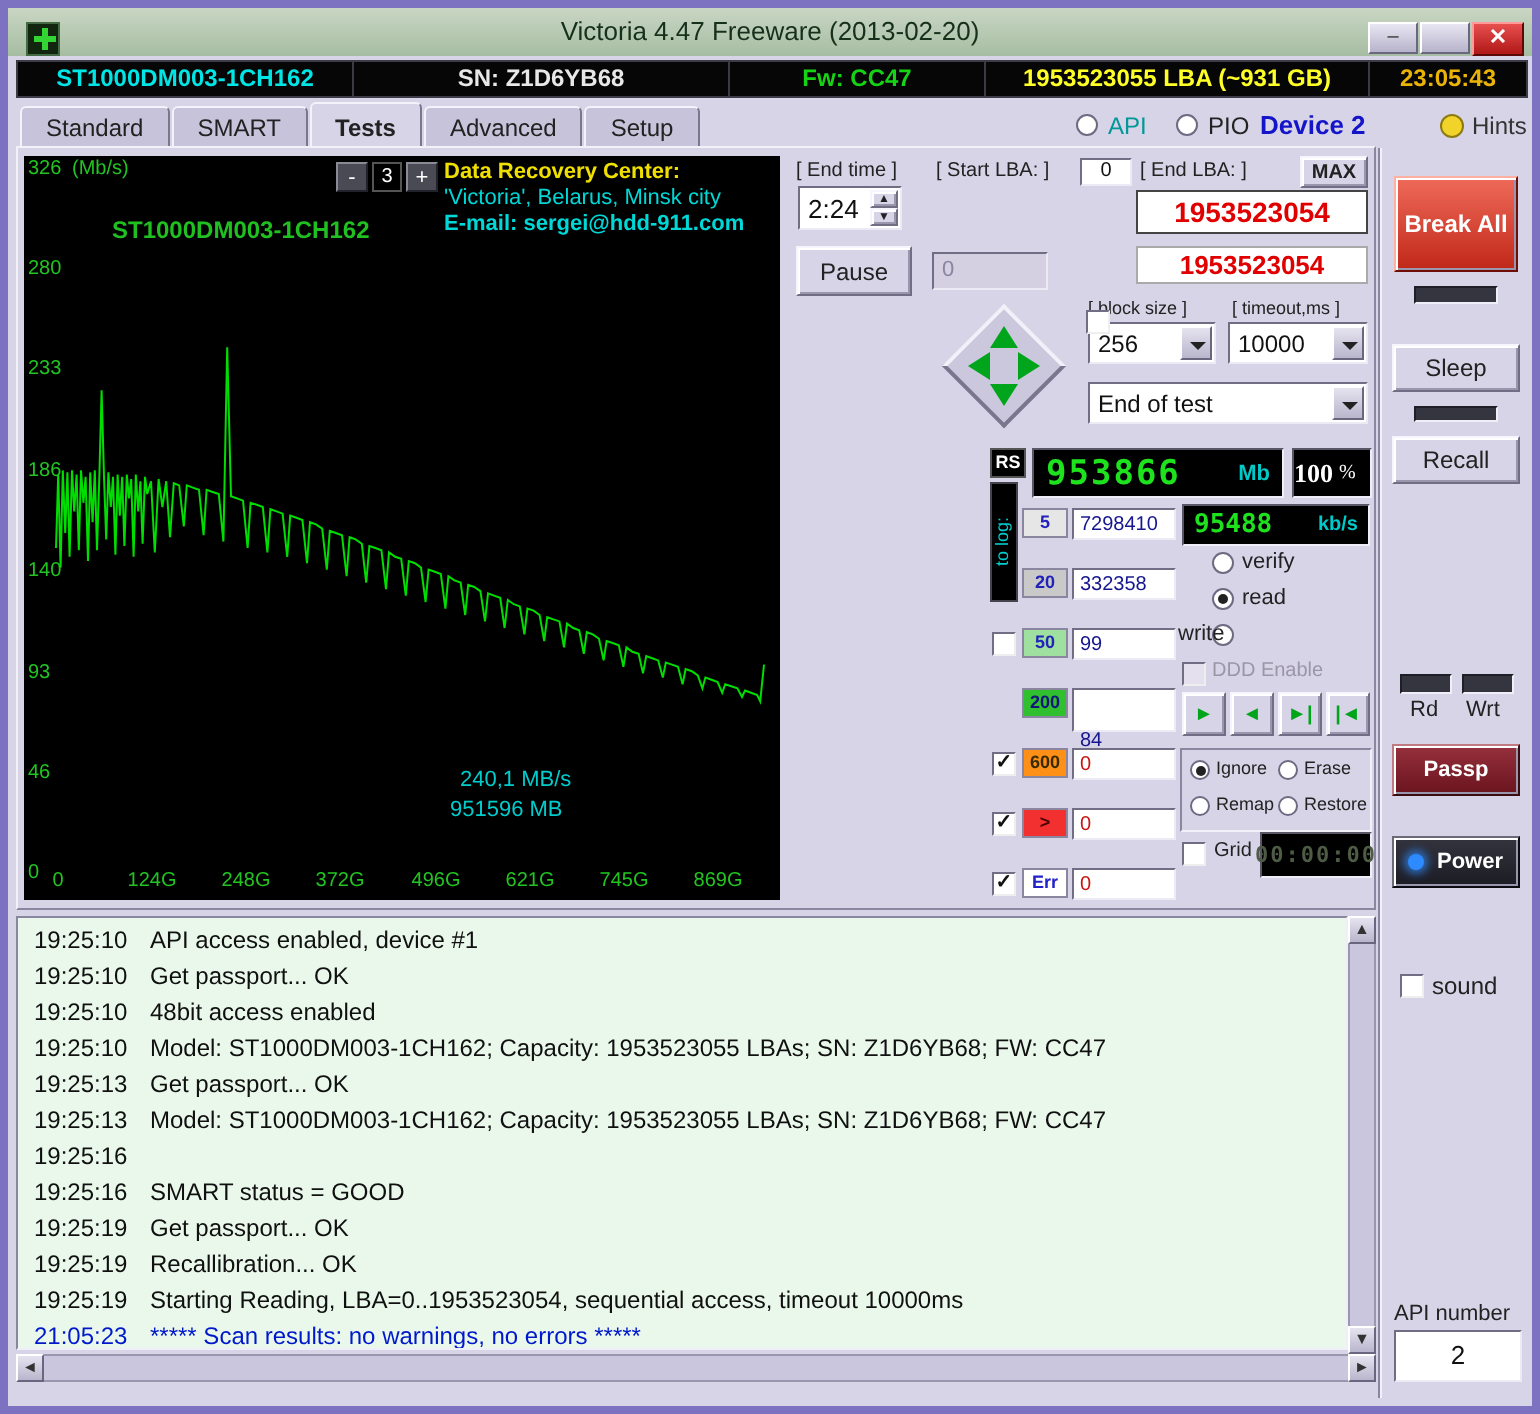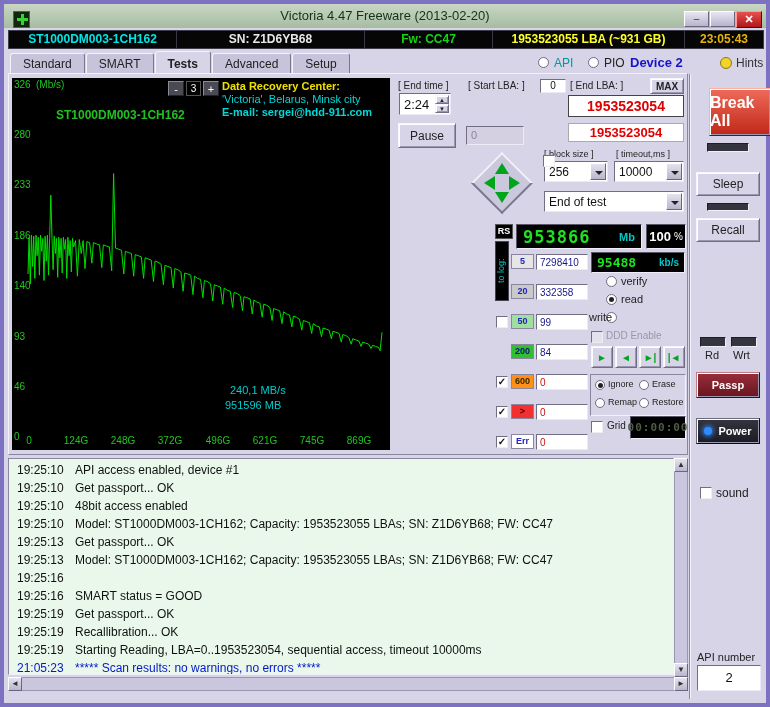--- a/index.html
+++ b/index.html
@@ -40,21 +40,21 @@
 .tri.up{left:31px;top:13px;border-left:7px solid transparent;border-right:7px solid transparent;border-bottom:11px solid #00a51c;}
 .tri.down{left:31px;top:42px;border-left:7px solid transparent;border-right:7px solid transparent;border-top:11px solid #00a51c;}
 .tri.left{left:20px;top:26px;border-top:7px solid transparent;border-bottom:7px solid transparent;border-right:11px solid #00a51c;}
 .tri.right{left:45px;top:26px;border-top:7px solid transparent;border-bottom:7px solid transparent;border-left:11px solid #00a51c;}
 .vstrip{position:absolute;left:495px;top:241px;width:14px;height:60px;background:#000;border:1px solid #44444e;color:#00cccc;font-size:9px;writing-mode:vertical-rl;transform:rotate(180deg);text-align:center;}
 .logarea{position:absolute;left:8px;top:458px;width:666px;height:217px;background:#eaf8eb;border:1px solid;border-color:#8a86a0 #f0eef8 #f0eef8 #8a86a0;overflow:hidden;font-size:12px;color:#101010;padding-top:2px;}
 .logline{display:flex;height:18px;line-height:18px;white-space:nowrap;}
 .logtime{width:66px;padding-left:8px;flex:none;}
 .sbar{position:absolute;background:#cac6dd;border:1px solid #9a96b0;}
 .sbtn{position:absolute;width:14px;height:14px;background:linear-gradient(180deg,#e6e3f0,#b9b5cc);border:1px solid;border-color:#fff #6a6680 #6a6680 #fff;font-size:8px;line-height:12px;text-align:center;color:#333;}
-.breakall{background:linear-gradient(180deg,#ef6a5a,#c02818);border:1px solid;border-color:#ffb0a0 #6e0e06 #6e0e06 #ffb0a0;color:#fff;font-weight:bold;font-size:16px;margin-left:12px;}
+.breakall{background:linear-gradient(180deg,#ef6a5a,#c02818);border:1px solid;border-color:#ffb0a0 #6e0e06 #6e0e06 #ffb0a0;color:#fff;font-weight:bold;font-size:12px;}
 .passp{background:linear-gradient(180deg,#96303c,#6a141e);border:1px solid;border-color:#c07a82 #3a0c10 #3a0c10 #c07a82;color:#fff;font-weight:bold;font-size:11px;}
 .powerbtn{background:linear-gradient(180deg,#34343e,#1c1c24);border:1px solid;border-color:#6a6a78 #0a0a10 #0a0a10 #6a6a78;color:#fff;font-weight:bold;font-size:11px;gap:6px;}
 .pled{width:8px;height:8px;border-radius:50%;background:#2e8bff;box-shadow:0 0 4px 2px rgba(46,139,255,.7);}
 .divider{position:absolute;left:689px;top:74px;width:2px;height:625px;border-left:1px solid #8a86a0;border-right:1px solid #f2f0f8;}
 .sidepanel{position:absolute;left:691px;top:74px;width:73px;height:625px;background:#d8d4e7;}
 </style>
 </head>
 <body>
 
 <div class="app">
@@ -164,21 +164,21 @@
     <span class="dd-arrow"></span>
   </div>
 
   <div class="abs" style="left:495px;top:224px;width:18px;height:15px;background:#000;border:1px solid #555;color:#fff;font-size:9px;font-weight:bold;text-align:center;line-height:13px;">RS</div>
   <div class="vstrip">to log:</div>
 
   <div class="lcd abs" style="left:516px;top:224px;width:126px;height:25px;justify-content:space-between;padding:0 6px;">
     <span class="mono" style="color:#1ee21e;font-size:17px;font-weight:bold;letter-spacing:1px;">953866</span>
     <span style="color:#00c9c9;font-size:11px;font-weight:bold;">Mb</span>
   </div>
-  <div class="lcd abs" style="left:646px;top:224px;width:40px;height:25px;justify-content:center;gap:3px;">
+  <div class="lcd abs" style="left:646px;top:224px;width:40px;height:25px;gap:3px;font-family:Liberation Serif, serif;">
     <span style="color:#fff;font-size:13px;font-weight:bold;">100</span>
     <span style="color:#fff;font-size:10px;">%</span>
   </div>
   <div class="lcd abs" style="left:591px;top:252px;width:94px;height:21px;justify-content:space-between;padding:0 5px;">
     <span class="mono" style="color:#1ee21e;font-size:13px;font-weight:bold;">95488</span>
     <span style="color:#00c9c9;font-size:10px;font-weight:bold;">kb/s</span>
   </div>
 
   <div class="cb abs" style="left:591px;top:331px;background:#e4e0ee;"></div>
   <span class="abs" style="left:606px;top:330px;font-size:10px;color:#9a96a8;">DDD Enable</span>
@@ -281,21 +281,21 @@
 
   <div class="abs" id="dyn" style="left:0;top:0;width:770px;height:707px;">
       <div class="abs" style="left: 511px; top: 254px; width: 23px; height: 15px; background: rgb(230, 230, 230); border: 1px solid rgb(138, 134, 160); font-size: 9px; font-weight: bold; color: rgb(34, 34, 187); text-align: center; line-height: 13px;">5</div>
       <div class="abs inbox" style="left: 536px; top: 254px; width: 52px; height: 16px; font-size: 10px; color: rgb(22, 22, 142); padding: 2px 0px 0px 3px;">7298410</div>
       <div class="abs" style="left: 511px; top: 284px; width: 23px; height: 15px; background: rgb(201, 201, 201); border: 1px solid rgb(138, 134, 160); font-size: 9px; font-weight: bold; color: rgb(34, 34, 187); text-align: center; line-height: 13px;">20</div>
       <div class="abs inbox" style="left: 536px; top: 284px; width: 52px; height: 16px; font-size: 10px; color: rgb(22, 22, 142); padding: 2px 0px 0px 3px;">332358</div>
       <div class="abs cb" style="left: 496px; top: 316px;"></div>
       <div class="abs" style="left: 511px; top: 314px; width: 23px; height: 15px; background: rgb(159, 223, 159); border: 1px solid rgb(138, 134, 160); font-size: 9px; font-weight: bold; color: rgb(34, 34, 187); text-align: center; line-height: 13px;">50</div>
       <div class="abs inbox" style="left: 536px; top: 314px; width: 52px; height: 16px; font-size: 10px; color: rgb(22, 22, 142); padding: 2px 0px 0px 3px;">99</div>
       <div class="abs" style="left: 511px; top: 344px; width: 23px; height: 15px; background: rgb(47, 191, 47); border: 1px solid rgb(138, 134, 160); font-size: 9px; font-weight: bold; color: rgb(20, 20, 122); text-align: center; line-height: 13px;">200</div>
-      <div class="abs inbox" style="left: 536px; top: 344px; width: 52px; height: 16px; font-size: 10px; color: rgb(22, 22, 142); padding: 2px 0px 0px 3px;">84</div>
+      <div class="abs inbox" style="left: 536px; top: 344px; width: 52px; height: 16px; font-size: 10px; color: rgb(22, 22, 142); padding: 20px 0px 0px 3px;">84</div>
       <div class="abs cb" style="left: 496px; top: 376px;">✓</div>
       <div class="abs" style="left: 511px; top: 374px; width: 23px; height: 15px; background: rgb(255, 144, 23); border: 1px solid rgb(138, 134, 160); font-size: 9px; font-weight: bold; color: rgb(58, 42, 0); text-align: center; line-height: 13px;">600</div>
       <div class="abs inbox" style="left: 536px; top: 374px; width: 52px; height: 16px; font-size: 10px; color: rgb(204, 17, 17); padding: 2px 0px 0px 3px;">0</div>
       <div class="abs cb" style="left: 496px; top: 406px;">✓</div>
       <div class="abs" style="left: 511px; top: 404px; width: 23px; height: 15px; background: rgb(242, 48, 48); border: 1px solid rgb(138, 134, 160); font-size: 9px; font-weight: bold; color: rgb(74, 0, 0); text-align: center; line-height: 13px;">&gt;</div>
       <div class="abs inbox" style="left: 536px; top: 404px; width: 52px; height: 16px; font-size: 10px; color: rgb(204, 17, 17); padding: 2px 0px 0px 3px;">0</div>
       <div class="abs cb" style="left: 496px; top: 436px;">✓</div>
       <div class="abs" style="left: 511px; top: 434px; width: 23px; height: 15px; background: rgb(255, 255, 255); border: 1px solid rgb(138, 134, 160); font-size: 9px; font-weight: bold; color: rgb(34, 34, 204); text-align: center; line-height: 13px;">Err</div>
       <div class="abs inbox" style="left: 536px; top: 434px; width: 52px; height: 16px; font-size: 10px; color: rgb(204, 17, 17); padding: 2px 0px 0px 3px;">0</div>
       <div class="abs radio" style="left: 606px; top: 276px;"></div>

